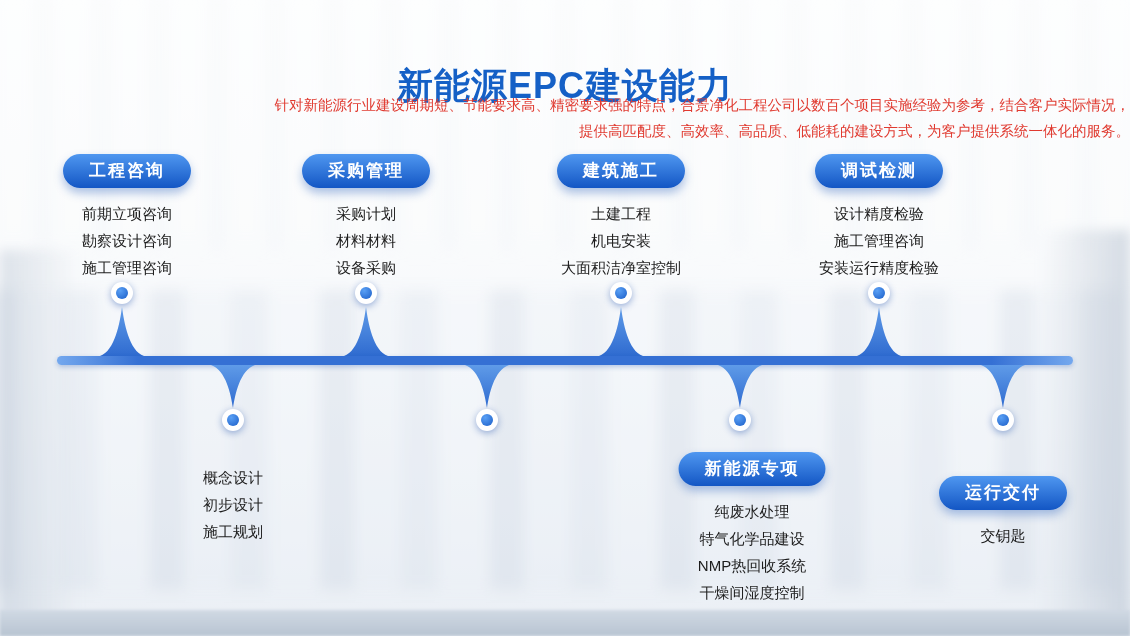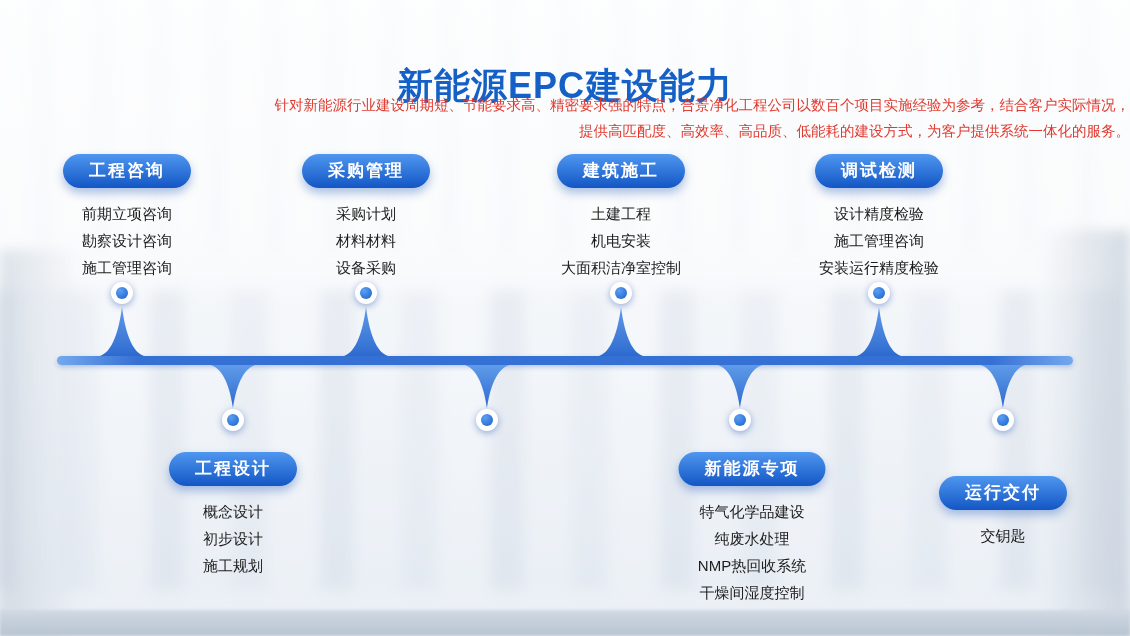--- a/index.html
+++ b/index.html
@@ -162,34 +162,33 @@
       <span class="dot"></span>
     </div>
   <div class="node" style="left:740px;top:409px">
       <span class="dot"></span>
     </div>
   <div class="node" style="left:1003px;top:409px">
       <span class="dot"></span>
     </div>
 
   <div class="col" style="left:233px;top:452px">
-    <div class="pill">工程设计</div>
     <ul>
       <li>概念设计</li>
       <li>初步设计</li>
       <li>施工规划</li>
     </ul>
   </div>
 
 
   <div class="col" style="left:752px;top:452px">
     <div class="pill">新能源专项</div>
     <ul>
+      <li>纯废水处理</li>
       <li>特气化学品建设</li>
-      <li>纯废水处理</li>
       <li>NMP热回收系统</li>
       <li>干燥间湿度控制</li>
     </ul>
   </div>
 
   <div class="col" style="left:1003px;top:476px">
     <div class="pill">运行交付</div>
     <ul>
       <li>交钥匙</li>
     </ul>

